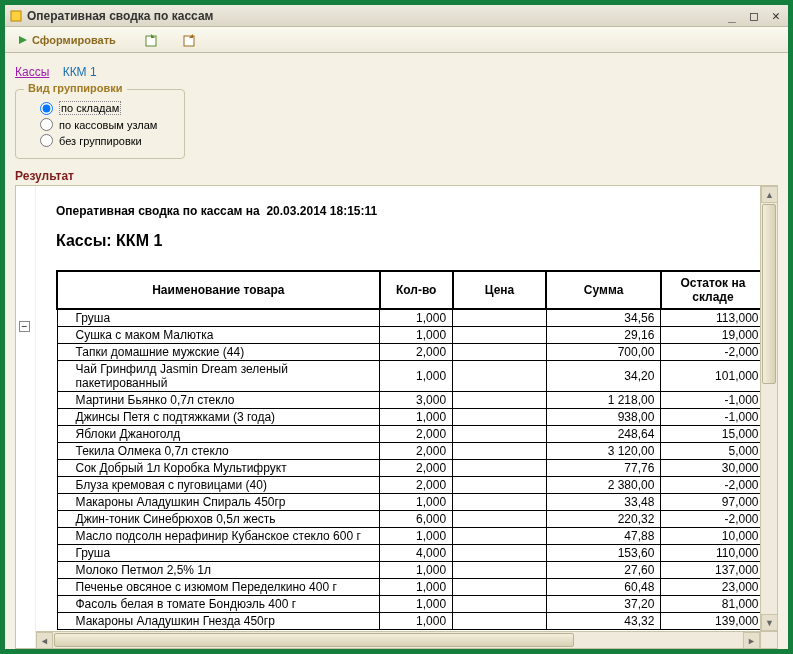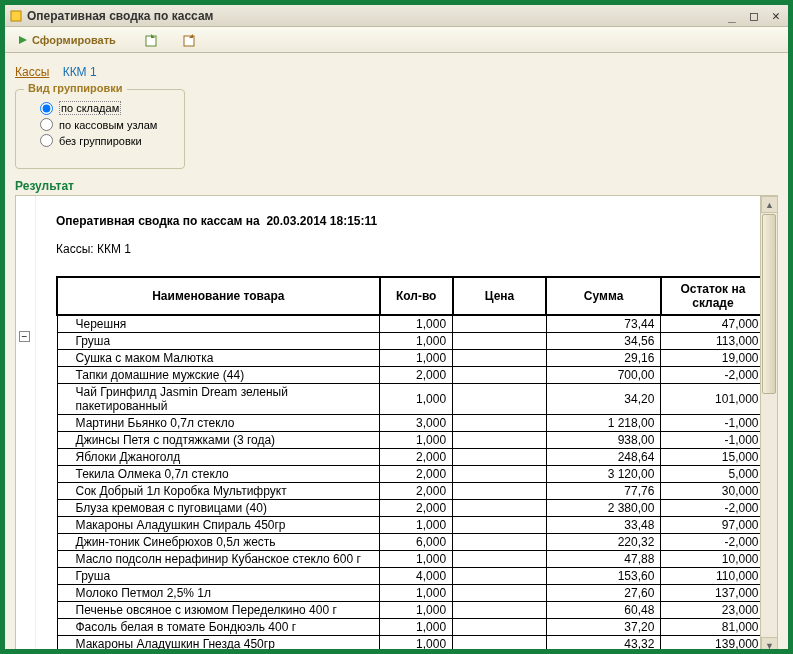--- a/index.html
+++ b/index.html
@@ -55,44 +55,44 @@
   .toolbar .play-icon svg { display:block; }
   .toolbar .tool-icon { width:18px; height:18px; cursor:pointer; display:flex; align-items:center; justify-content:center;}
   .content {
     flex: 1;
     padding: 6px 10px 0 10px;
     display: flex;
     flex-direction: column;
     overflow: hidden;
   }
   .breadcrumb { margin: 6px 0 10px 0; font-size: 12px; }
-  .breadcrumb .link { color: #a16207; text-decoration: underline; cursor:pointer; }
+  .breadcrumb .link { color: #a21caf; text-decoration: underline; cursor:pointer; }
   .breadcrumb .current { color: #1a6fb3; margin-left: 10px; }
   .groupbox {
     border: 1px solid #c9c3a8;
     border-radius: 4px;
-    padding: 8px 10px 18px 10px;
+    padding: 8px 10px 8px 10px;
     width: 170px;
     position: relative;
     background: #f5f1e4;
   }
   .groupbox .legend {
     position: absolute;
     top: -8px;
     left: 8px;
     background: #f5f1e4;
     padding: 0 4px;
     color: #a07a22;
     font-weight: bold;
     font-size: 11px;
   }
   .radio-row { display:flex; align-items:center; gap:6px; margin: 3px 14px; cursor:pointer; }
   .radio-row input { margin:0; }
   .radio-row.selected span { border:1px dotted #888; padding:0 1px; }
-  .result-label { color: #15803d; font-weight: bold; margin: 10px 0 2px 0; font-size:12px; }
+  .result-label { color: #7f1d1d; font-weight: bold; margin: 10px 0 2px 0; font-size:12px; }
   .report-frame {
     flex:1;
     border: 1px solid #c9c3a8;
     background: #fff;
     position: relative;
     display:flex;
   }
   .gutter {
     width: 20px;
     background: #fff;
@@ -113,21 +113,21 @@
   }
   .report-scroll {
     flex:1;
     overflow: hidden;
     position:relative;
   }
   .report-inner {
     padding: 18px 20px;
   }
   .report-title { font-size: 12px; font-weight: bold; margin-bottom: 14px; }
-  .report-sub { font-size: 12px; margin-bottom: 20px; }
+  .report-sub { font-size: 16px; margin-bottom: 20px; font-weight: bold; }
   table.report {
     border-collapse: collapse;
     width: 710px;
     font-size: 12px;
   }
   table.report th {
     border: 2px solid #000;
     padding: 4px 6px;
     text-align: center;
     font-weight: bold;
@@ -272,27 +272,20 @@
               <tr>
                 <th style="width:310px">Наименование товара</th>
                 <th style="width:70px">Кол-во</th>
                 <th style="width:90px">Цена</th>
                 <th style="width:110px">Сумма</th>
                 <th style="width:100px">Остаток на складе</th>
               </tr>
             </thead>
             <tbody id="report-body">
                 <tr>
-                  <td class="name">Черешня</td>
-                  <td class="num">1,000</td>
-                  <td class="num"></td>
-                  <td class="num">73,44</td>
-                  <td class="num">47,000</td>
-                </tr>
-                <tr>
                   <td class="name">Груша</td>
                   <td class="num">1,000</td>
                   <td class="num"></td>
                   <td class="num">34,56</td>
                   <td class="num">113,000</td>
                 </tr>
                 <tr>
                   <td class="name">Сушка с маком Малютка</td>
                   <td class="num">1,000</td>
                   <td class="num"></td>

